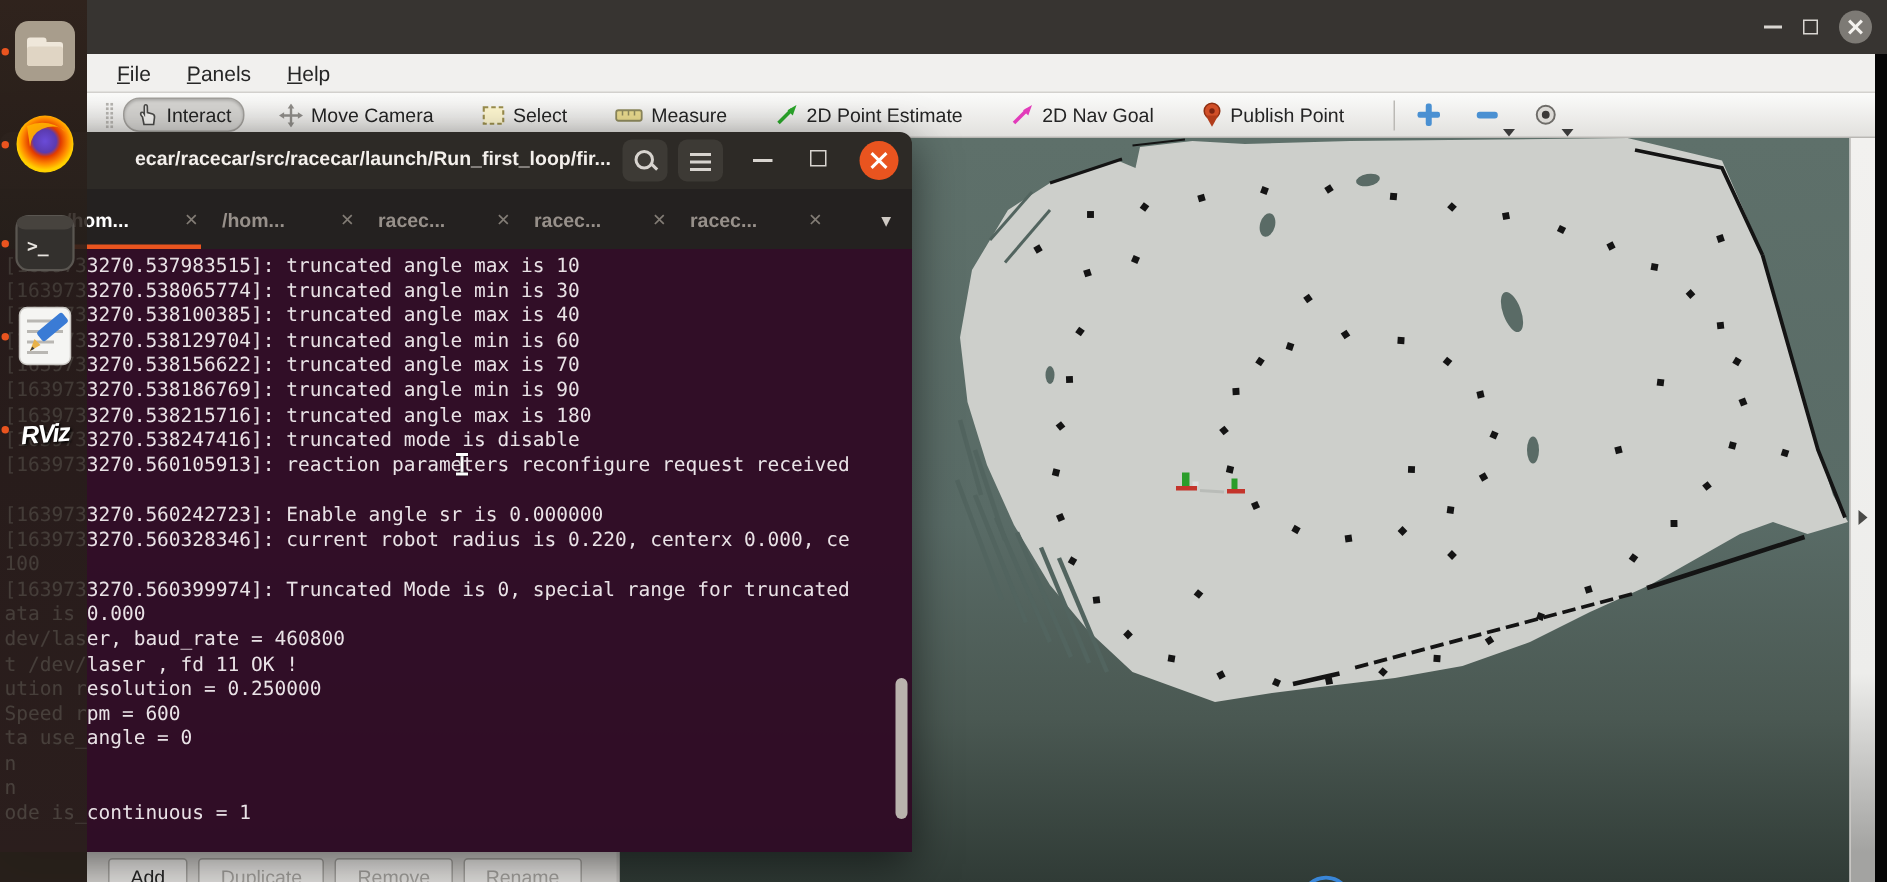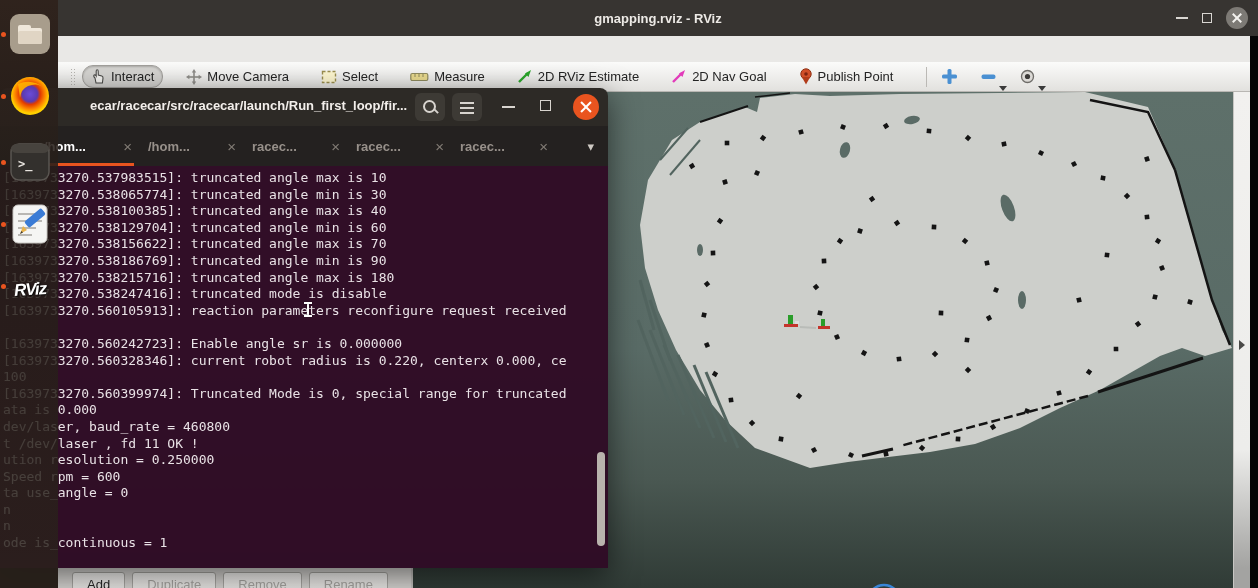--- a/index.html
+++ b/index.html
@@ -104,28 +104,32 @@
   #ibeam::before,#ibeam::after { content:""; position:absolute; left:-3px; width:8px; height:2px; background:#fdfdfd; box-shadow:0 0 1px #000; }
   #ibeam::before { top:-1px; } #ibeam::after { bottom:-1px; }
 </style>
 </head>
 <body>
 
 <div id="stage">
 
   <div id="rviz">
     <div id="rviz-titlebar">
-      <div id="rviz-title">gmapping.rviz - RViz</div>
       <div class="win-ctrls">
         <div class="wc-min"></div>
         <div class="wc-max"></div>
         <div class="wc-close"></div>
       </div>
     </div>
 
+    <div id="rviz-menubar">
+        <div class="menu-item"><u>F</u>ile</div>
+        <div class="menu-item"><u>P</u>anels</div>
+        <div class="menu-item"><u>H</u>elp</div>
+      </div>
 
     <div id="rviz-toolbar">
       <div class="grip"></div>
     <div class="tool active">
           <span>
             <svg width="15" height="15">
               <path d="M5 14 L4 9 Q2 7 3.2 6 Q4.3 5.4 5.2 7 L5.2 2.2 Q5.2 .8 6.2 .8 Q7.2 .8 7.2 2.2 L7.3 6 L10.8 7 Q12.2 7.5 12 9.3 L11.4 14 Z" fill="#f2f1ee" stroke="#4a4a48" stroke-width="1.1"></path>
             </svg>
           </span>
           <span>Interact</span>
@@ -168,21 +172,21 @@
           </span>
           <span>Measure</span>
         </div>
         <div class="tool">
           <span>
             <svg width="16" height="15">
               <line x1="2" y1="13" x2="11" y2="4" stroke="#2aa52a" stroke-width="2.4"></line>
               <polygon points="14,1 8,4.5 11.5,8" fill="#2aa52a"></polygon>
             </svg>
           </span>
-          <span>2D RViz Estimate</span>
+          <span>2D Point Estimate</span>
         </div>
         <div class="tool">
           <span>
             <svg width="16" height="15">
               <line x1="2" y1="13" x2="11" y2="4" stroke="#e23bba" stroke-width="2.4"></line>
               <polygon points="14,1 8,4.5 11.5,8" fill="#e23bba"></polygon>
             </svg>
           </span>
           <span>2D Nav Goal</span>
         </div>

